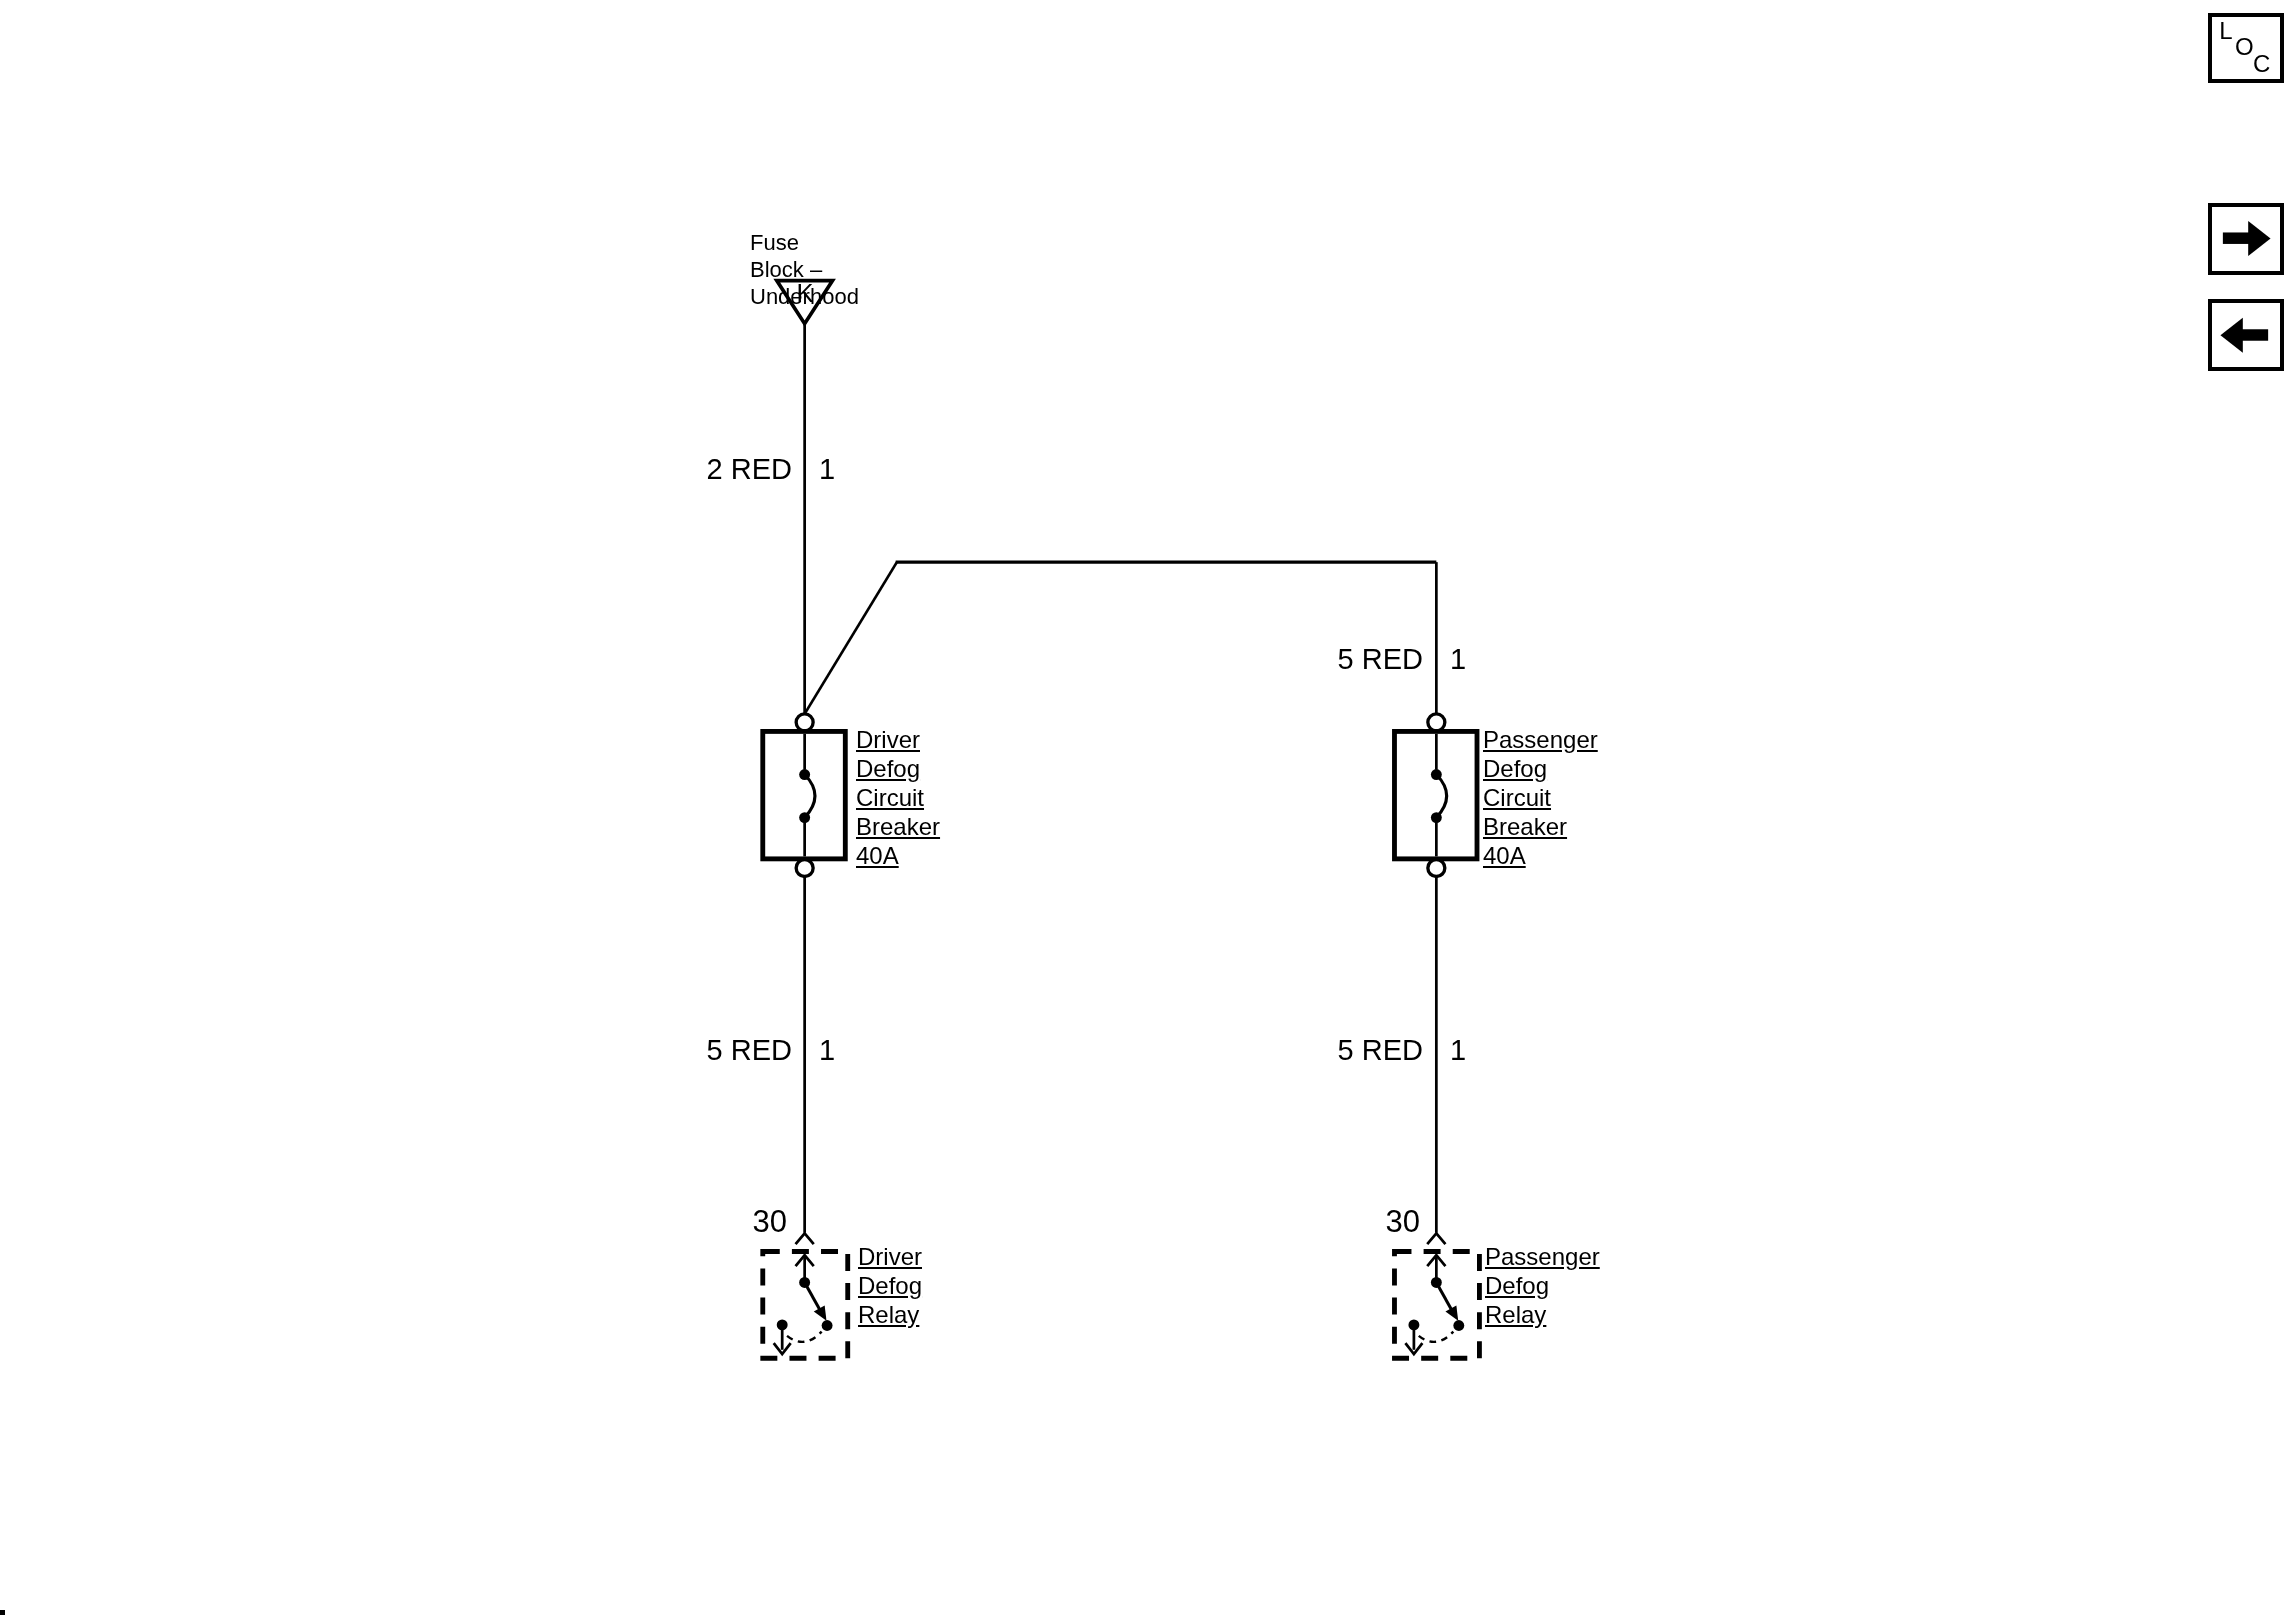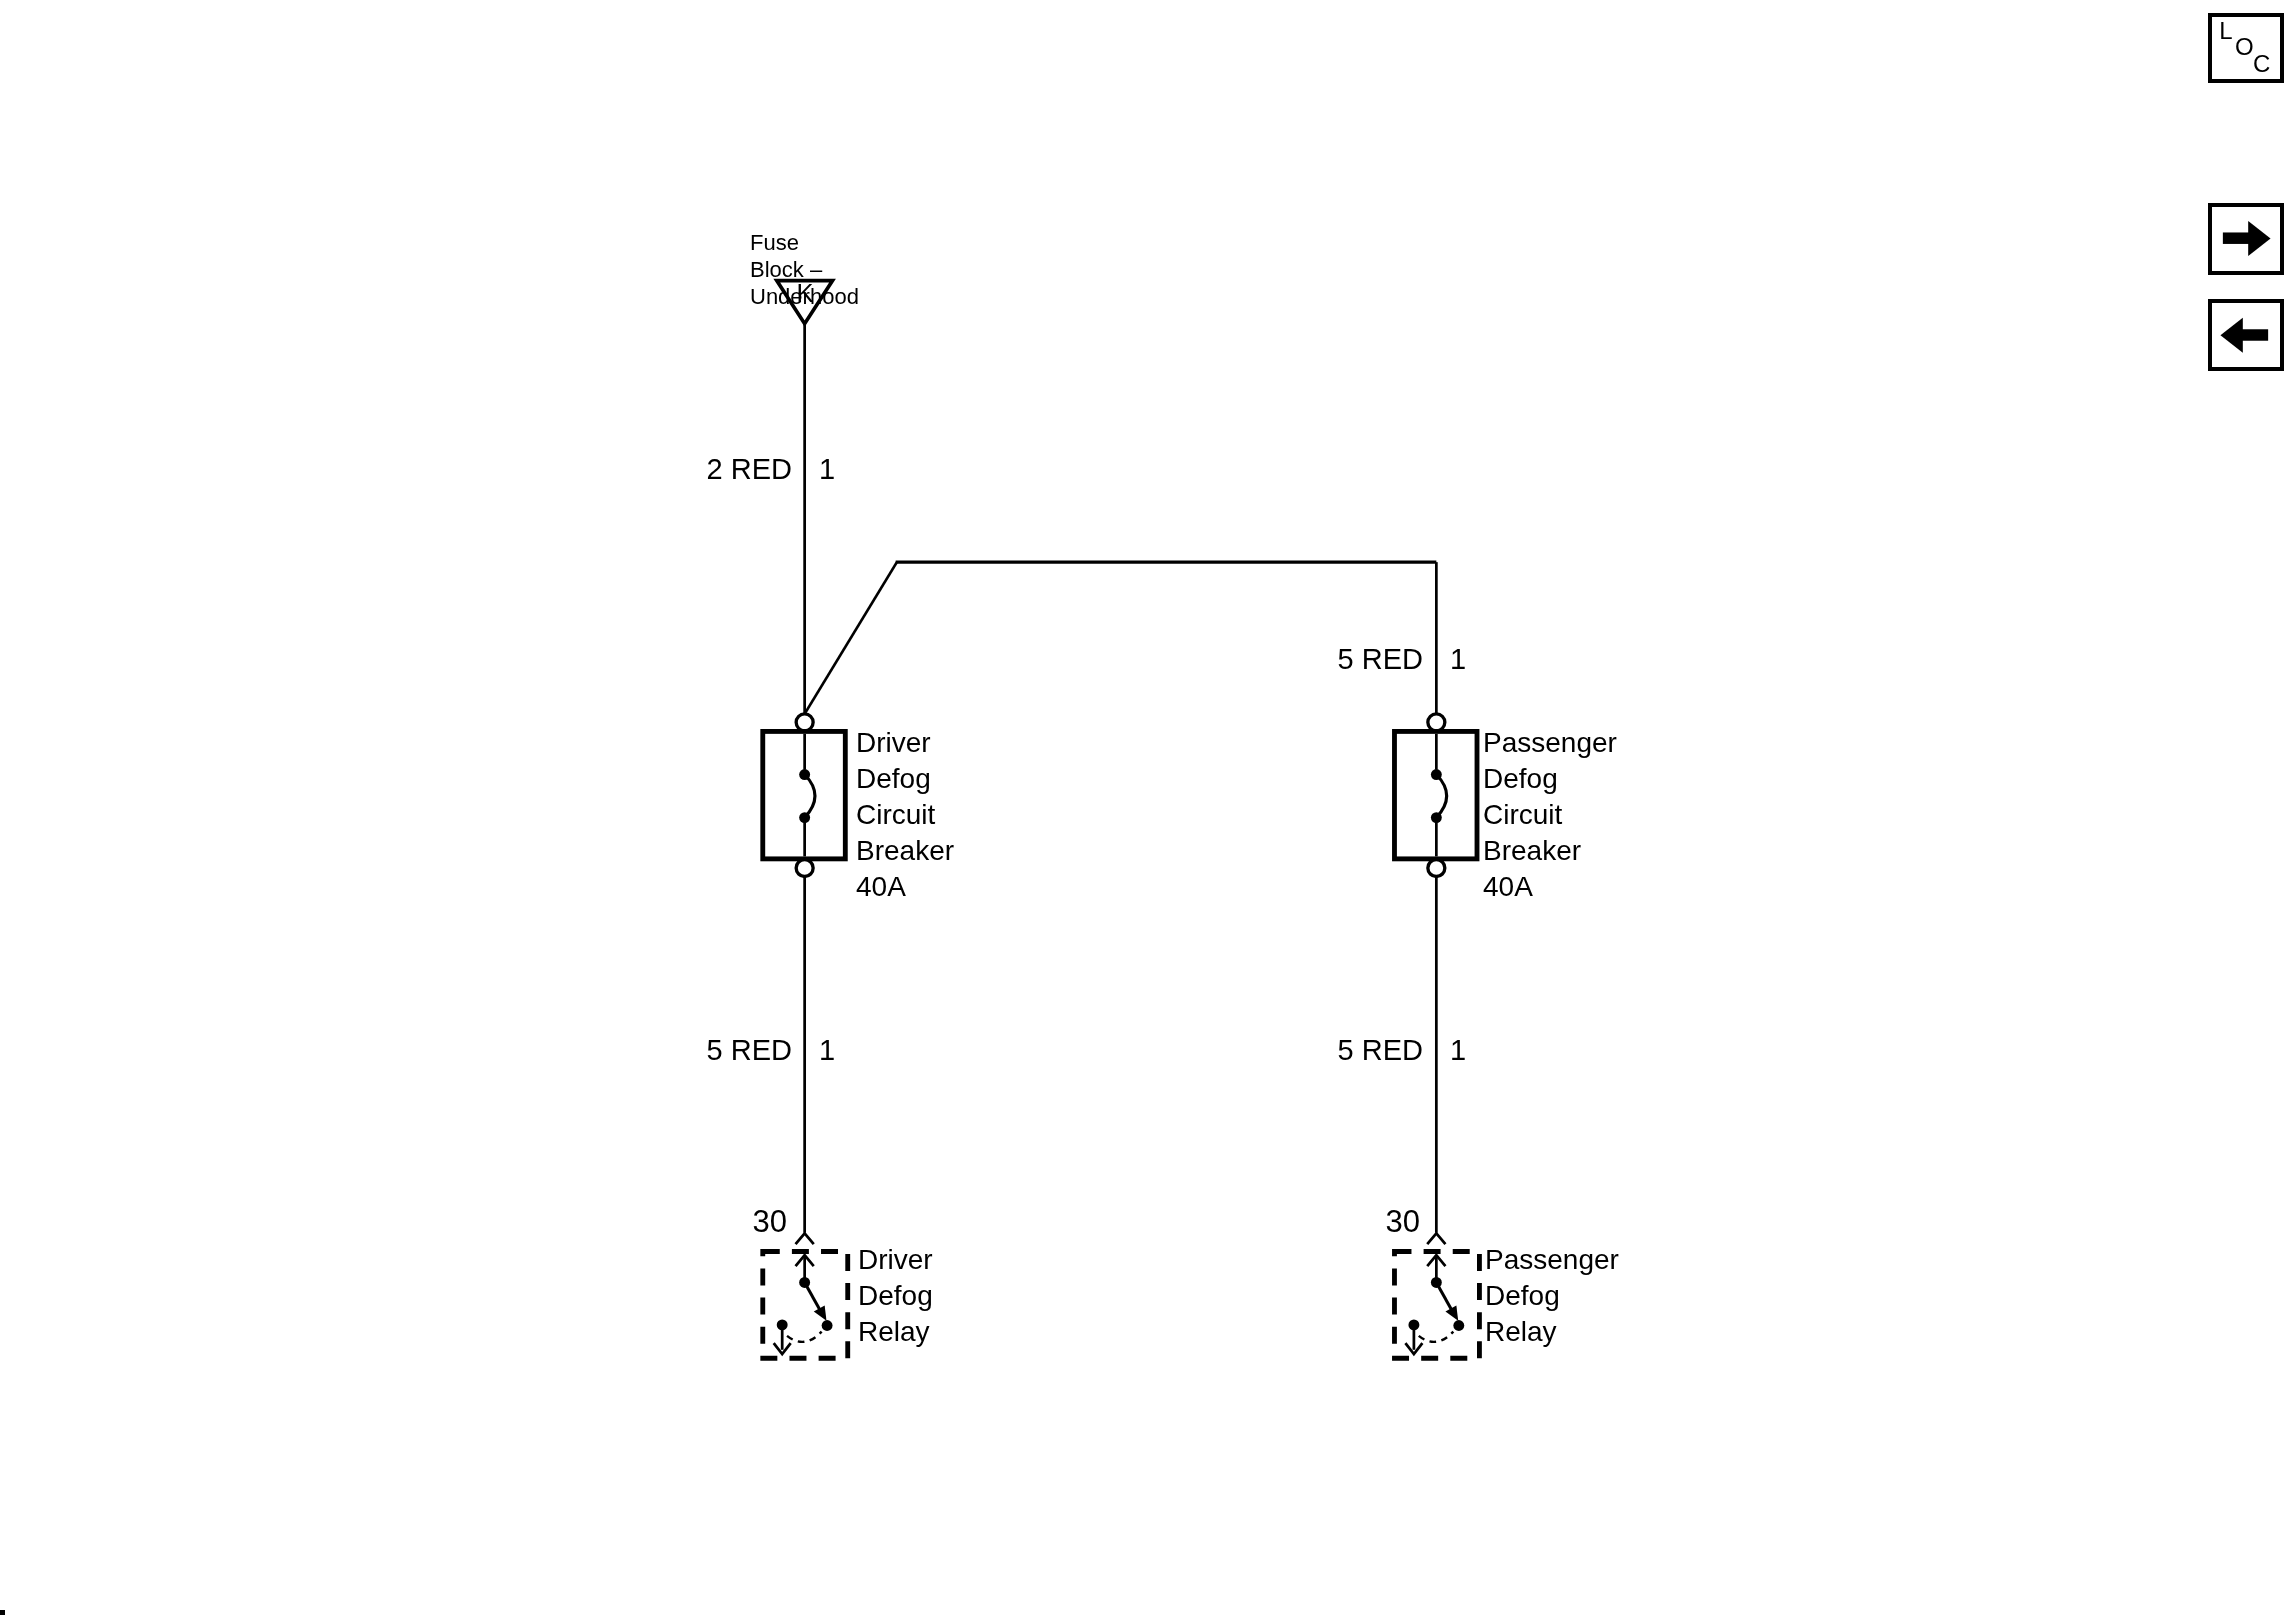--- a/index.html
+++ b/index.html
@@ -2,21 +2,21 @@
 <html style="font-size:9.7px"><head>
 <meta charset="utf-8">
 <style>
   html,body{margin:0;padding:0;background:#fff;}
   #canvas{position:relative;width:2295px;height:1617px;background:#fff;overflow:hidden;
           font-family:"Liberation Sans", sans-serif;color:#000;}
   #diagram-svg{position:absolute;left:0;top:0;}
   .lbl{position:absolute;color:#000;}
   .pre{white-space:pre-line;}
   .wire{font-size:29px;line-height:30px;}
-  .comp{font-size:28px;line-height:36px;}
+  .comp{font-size:24px;line-height:29px;text-decoration:underline;}
   .term{font-size:31px;line-height:28px;}
   .ralign{text-align:right;}
   .fuseblk{font-size:22px;line-height:27px;margin-top:38px;}
   .klet{font-size:25.5px;line-height:27px;width:30px;text-align:center;}
   .navbtn{position:absolute;box-sizing:border-box;border:4.2px solid #000;background:#fff;}
   #loc-btn{left:2208px;top:13.4px;width:76px;height:70px;}
   #loc-btn span{position:absolute;font-size:24px;line-height:24px;}
   #loc-l{left:7.3px;top:1.2px;}
   #loc-o{left:23px;top:18px;}
   #loc-c{left:41px;top:35px;}

